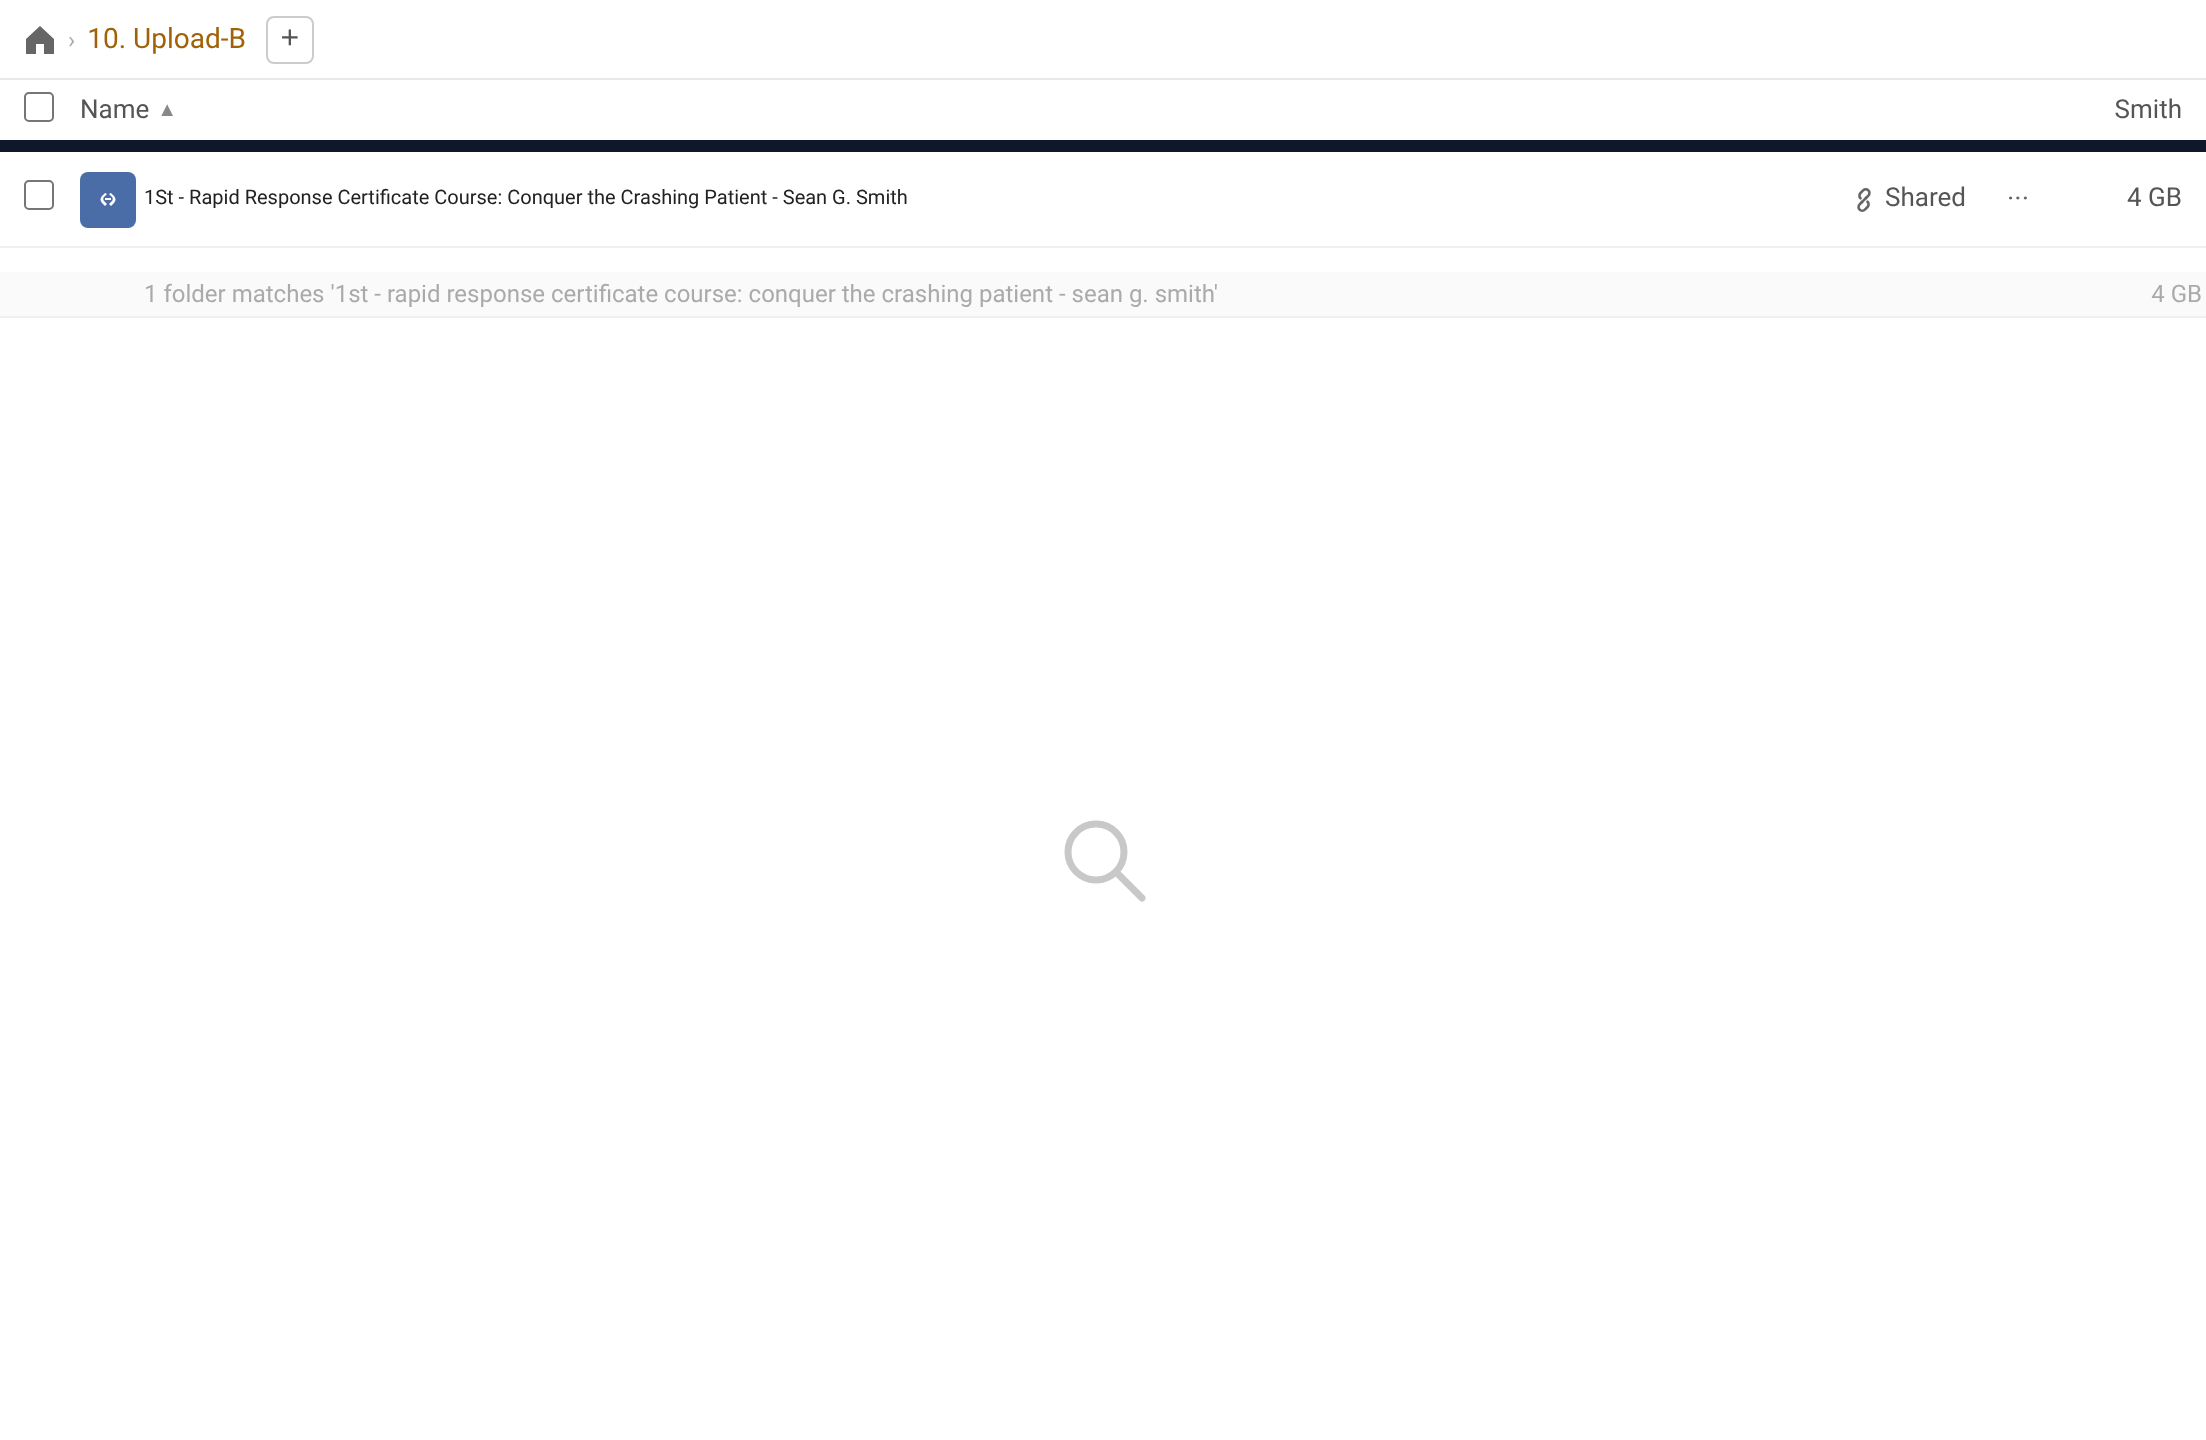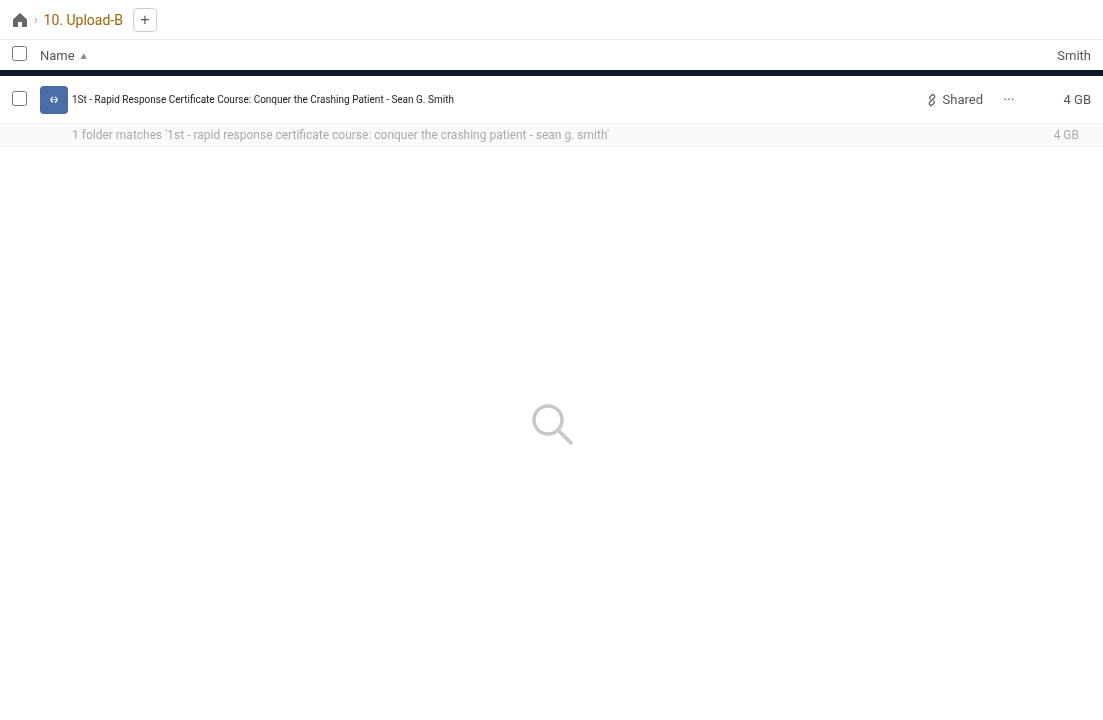--- a/index.html
+++ b/index.html
@@ -162,23 +162,24 @@
       text-align: right;
       font-size: 13px;
       color: #555;
       flex-shrink: 0;
     }
 
     
     .match-row {
       display: flex;
       align-items: center;
-      padding: 4px 24px 4px 72px;
+      padding: 4px 2px 4px 72px;
       border-bottom: 1px solid #f0f0f0;
       background: #fafafa;
+      margin-top: 12px;
     }
     .match-text {
       flex: 1;
       font-size: 12px;
       color: #aaa;
       overflow: hidden;
       text-overflow: ellipsis;
       white-space: nowrap;
     }
     .match-size {

